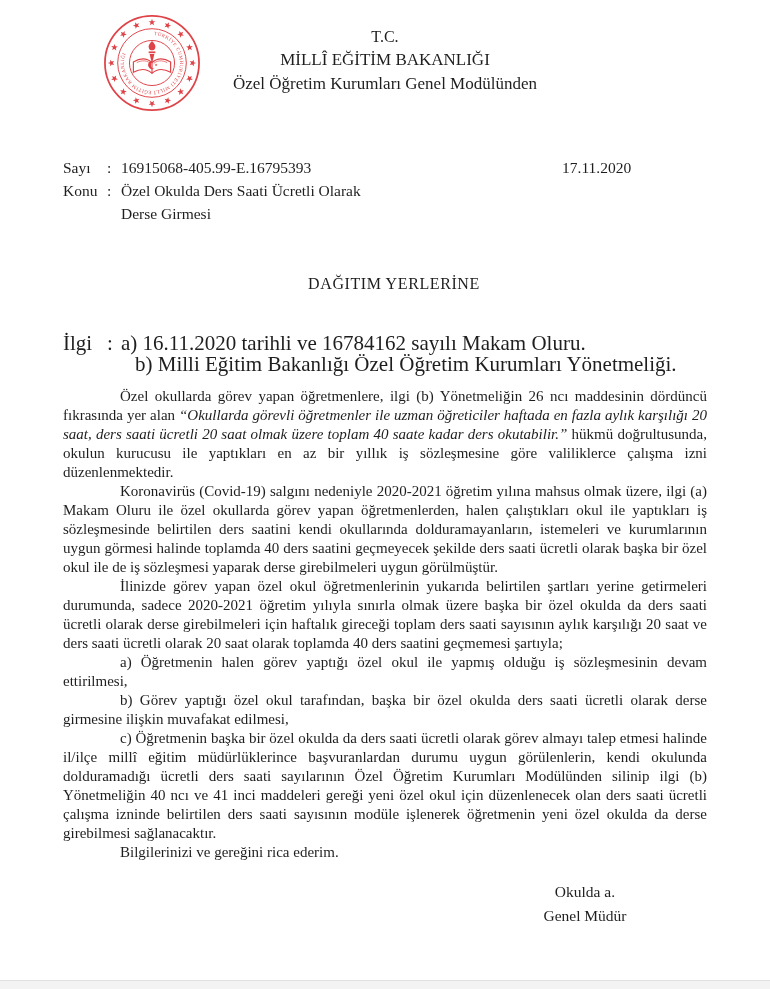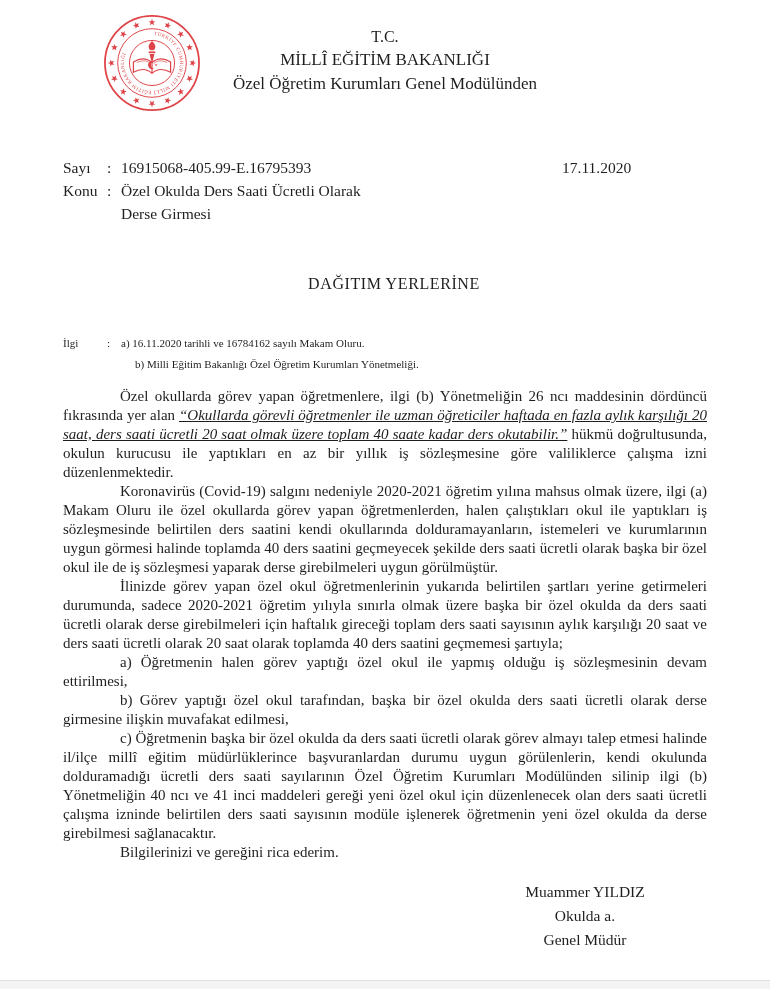--- a/index.html
+++ b/index.html
@@ -23,28 +23,28 @@
   .meta-grid{display:grid;grid-template-columns:44px 14px 1fr;line-height:23px;}
   .meta-grid .lbl{grid-column:1;}
   .meta-grid .col{grid-column:2;}
   .meta-grid .val{grid-column:3;}
   .date{position:absolute;left:499px;top:0;line-height:23px;}
 
   
   .dist{margin-top:48px;text-align:center;font-size:16px;letter-spacing:0.6px;line-height:22px;margin-left:18px;}
 
   
-  .ilgi{margin:38px 63px 0 63px;font-size:11px;}
+  .ilgi{margin:38px 63px 0 63px;font-size:21px;}
   .ilgi-grid{display:grid;grid-template-columns:44px 14px 1fr;line-height:21px;}
   .ilgi-b{grid-column:3;padding-left:14px;}
 
   
   .bodytxt{margin:12px 63px 0 63px;font-size:15px;line-height:19px;text-align:justify;}
   .bodytxt p{margin:0;text-indent:57px;}
-  .q{font-style:italic;text-decoration:underline;}
+  .q{font-style:italic;}
 
   
   .sig{width:230px;margin:18px 70px 0 auto;text-align:center;font-size:15.5px;line-height:24px;}
 
   
   .bottom-bar{position:absolute;left:0;right:0;bottom:0;height:8px;background:#f3f3f3;border-top:1px solid #e0e0e0;}
 </style>
 </head>
 <body>
 
@@ -133,20 +133,19 @@
     <p><span>Özel okullarda görev yapan öğretmenlere, ilgi (b) Yönetmeliğin 26 ncı maddesinin dördüncü fıkrasında yer alan </span><span class="q">“Okullarda görevli öğretmenler ile uzman öğreticiler haftada en fazla aylık karşılığı 20 saat, ders saati ücretli 20 saat olmak üzere toplam 40 saate kadar ders okutabilir.”</span><span> hükmü doğrultusunda, okulun kurucusu ile yaptıkları en az bir yıllık iş sözleşmesine göre valiliklerce çalışma izni düzenlenmektedir.</span></p>
     <p>Koronavirüs (Covid-19) salgını nedeniyle 2020-2021 öğretim yılına mahsus olmak üzere, ilgi (a) Makam Oluru ile özel okullarda görev yapan öğretmenlerden, halen çalıştıkları okul ile yaptıkları iş sözleşmesinde belirtilen ders saatini kendi okullarında dolduramayanların, istemeleri ve kurumlarının uygun görmesi halinde toplamda 40 ders saatini geçmeyecek şekilde ders saati ücretli olarak başka bir özel okul ile de iş sözleşmesi yaparak derse girebilmeleri uygun görülmüştür.</p>
     <p>İlinizde görev yapan özel okul öğretmenlerinin yukarıda belirtilen şartları yerine getirmeleri durumunda, sadece 2020-2021 öğretim yılıyla sınırla olmak üzere başka bir özel okulda da ders saati ücretli olarak derse girebilmeleri için haftalık gireceği toplam ders saati sayısının aylık karşılığı 20 saat ve ders saati ücretli olarak 20 saat olarak toplamda 40 ders saatini geçmemesi şartıyla;</p>
     <p>a) Öğretmenin halen görev yaptığı özel okul ile yapmış olduğu iş sözleşmesinin devam ettirilmesi,</p>
     <p>b) Görev yaptığı özel okul tarafından, başka bir özel okulda ders saati ücretli olarak derse girmesine ilişkin muvafakat edilmesi,</p>
     <p>c) Öğretmenin başka bir özel okulda da ders saati ücretli olarak görev almayı talep etmesi halinde il/ilçe millî eğitim müdürlüklerince başvuranlardan durumu uygun görülenlerin, kendi okulunda dolduramadığı ücretli ders saati sayılarının Özel Öğretim Kurumları Modülünden silinip ilgi (b) Yönetmeliğin 40 ncı ve 41 inci maddeleri gereği yeni özel okul için düzenlenecek olan ders saati ücretli çalışma izninde belirtilen ders saati sayısının modüle işlenerek öğretmenin yeni özel okulda da derse girebilmesi sağlanacaktır.</p>
     <p>Bilgilerinizi ve gereğini rica ederim.</p>
   </div>
 
   <div class="sig">
-    <div>Muammer YILDIZ</div>
     <div>Okulda a.</div>
     <div>Genel Müdür</div>
   </div>
 
 </div>
 
 <div class="bottom-bar"></div>
 
 </body></html>

